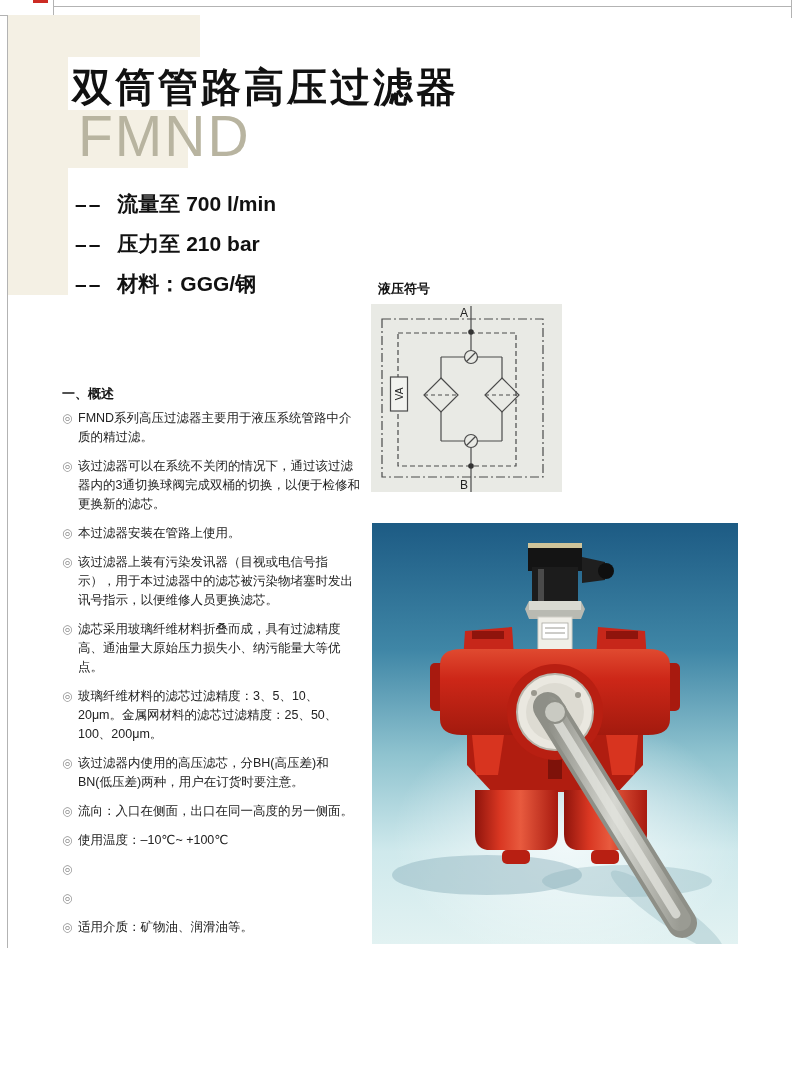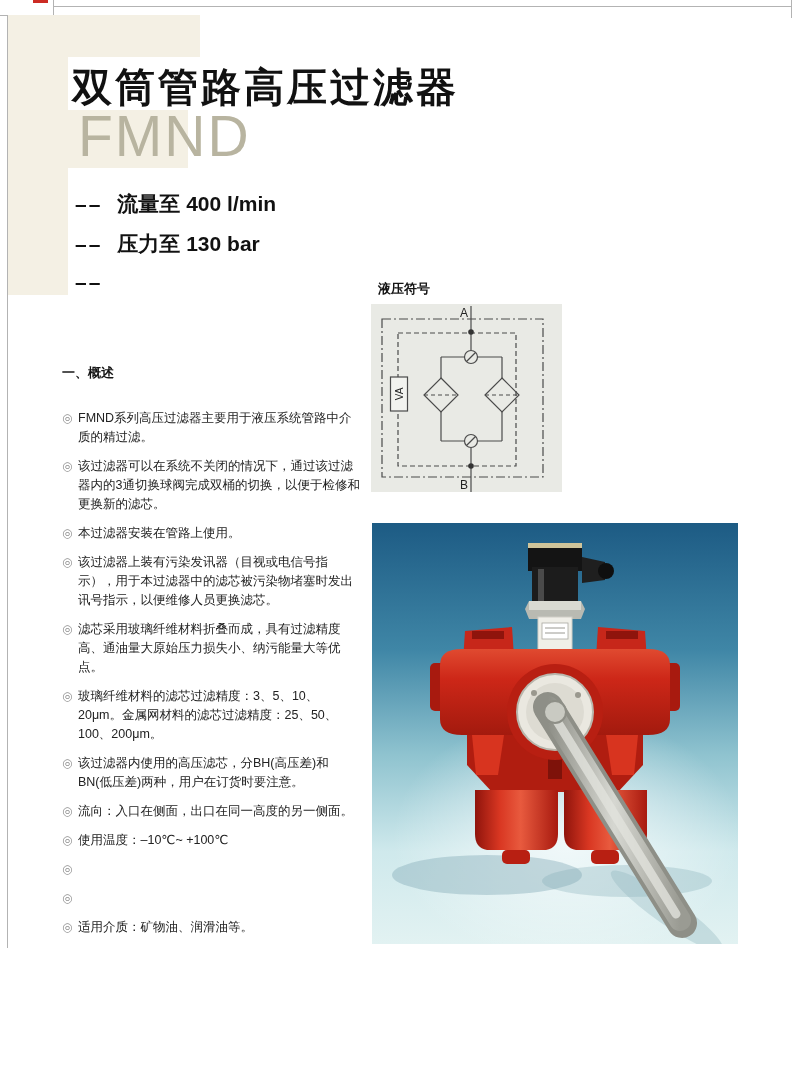--- a/index.html
+++ b/index.html
@@ -18,21 +18,21 @@
   .title{position:absolute;left:72px;top:60px;font-family:"DejaVu Serif","Liberation Serif",serif;
          font-weight:700;font-size:40px;letter-spacing:3px;color:#111;white-space:nowrap;}
   .model{position:absolute;left:70px;top:108px;font-size:57px;font-weight:400;
          color:#b8b4a0;letter-spacing:2px;line-height:1;margin-left:8px;}
   
   .specs{position:absolute;left:75px;top:190px;}
   .spec-line{display:flex;align-items:baseline;margin-bottom:12px;font-weight:700;font-size:21px;color:#111;}
   .spec-dash{letter-spacing:2px;margin-right:15px;font-weight:700;}
   
   .sec-heading{position:absolute;left:62px;top:341px;font-size:30px;font-weight:700;color:#141414;letter-spacing:1px;}
-  .sub-heading{position:absolute;left:62px;top:364px;font-size:13px;font-weight:700;color:#141414;}
+  .sub-heading{position:absolute;left:62px;top:385px;font-size:13px;font-weight:700;color:#141414;}
   .overview{position:absolute;left:62px;top:409px;width:298px;list-style:none;margin:0;padding:0;}
   .overview li{display:flex;margin-bottom:10px;font-size:12.5px;line-height:19px;color:#222;}
   .ov-bullet{flex:0 0 16px;color:#8f8f8f;font-size:12px;line-height:19px;}
   
   .diagram-label{position:absolute;left:378px;top:280px;font-size:13px;font-weight:700;color:#141414;}
   .diagram-panel{position:absolute;left:371px;top:304px;width:191px;height:188px;background:#e9eae5;}
   
   .photo{position:absolute;left:372px;top:523px;width:366px;height:421px;}
   svg text{font-family:"Liberation Sans","DejaVu Sans",sans-serif;}
 </style>
@@ -54,28 +54,29 @@
   <div class="accent top"></div>
   <div class="accent stem"></div>
   <div class="accent mid"></div>
 
   <div class="title">双筒管路高压过滤器</div>
   <div class="model">FMND</div>
 
   <div class="specs">
     <div class="spec-line">
       <span class="spec-dash">––</span>
-      <span>流量至 400 l/min</span>
+      <span>流量至 700 l/min</span>
     </div>
     <div class="spec-line">
       <span class="spec-dash">––</span>
-      <span>压力至 130 bar</span>
+      <span>压力至 210 bar</span>
     </div>
     <div class="spec-line">
       <span class="spec-dash">––</span>
+      <span>材料：GGG/钢</span>
     </div>
   </div>
 
   <div class="sub-heading">一、概述</div>
 
   <ul class="overview">
     <li>
         <span class="ov-bullet">◎</span>
         <span>FMND系列高压过滤器主要用于液压系统管路中介质的精过滤。</span>
       </li>

